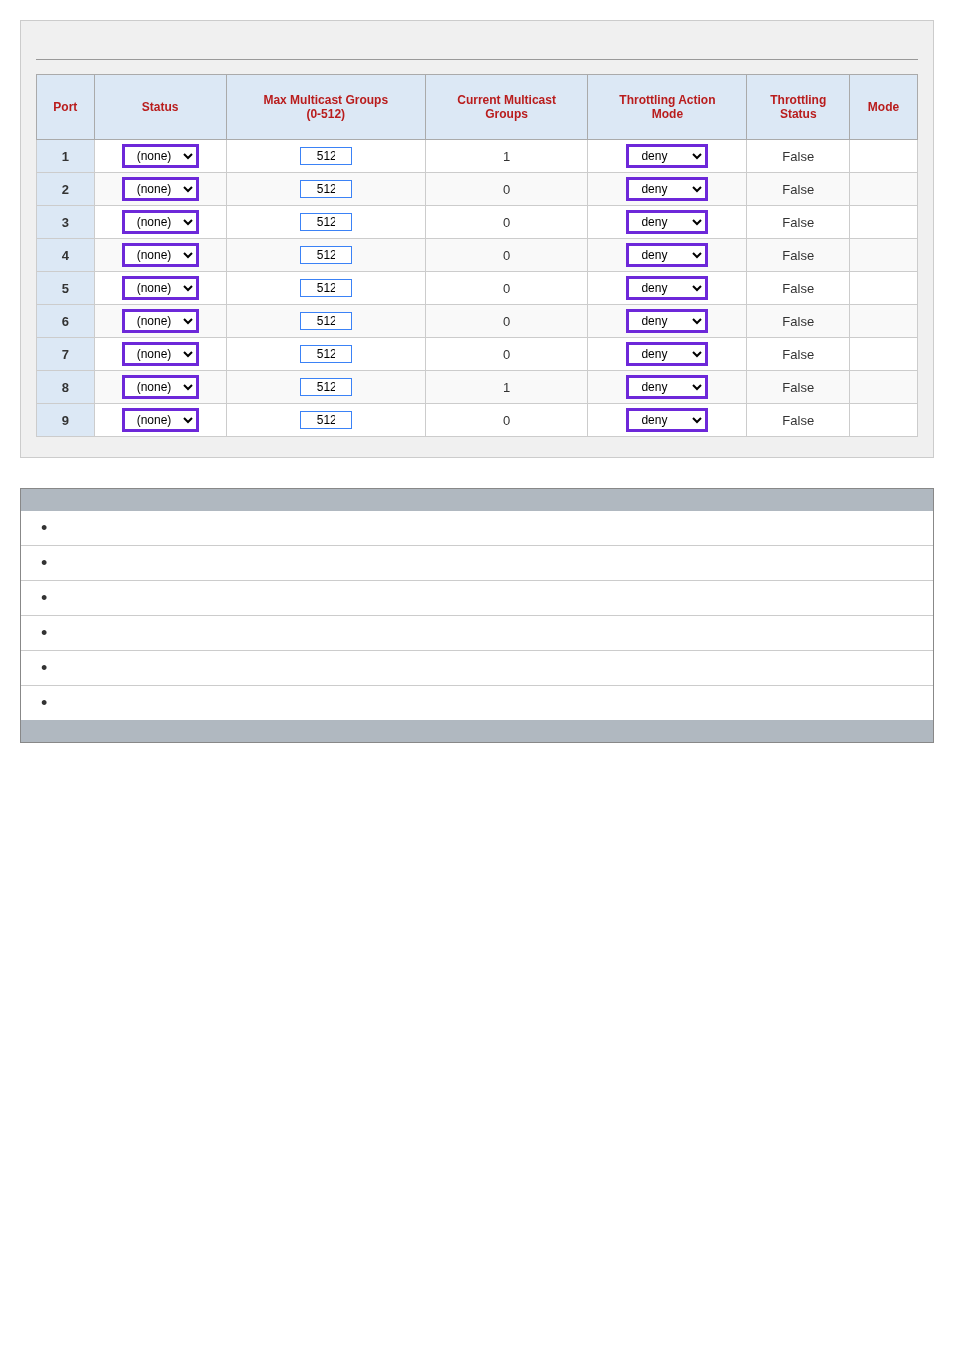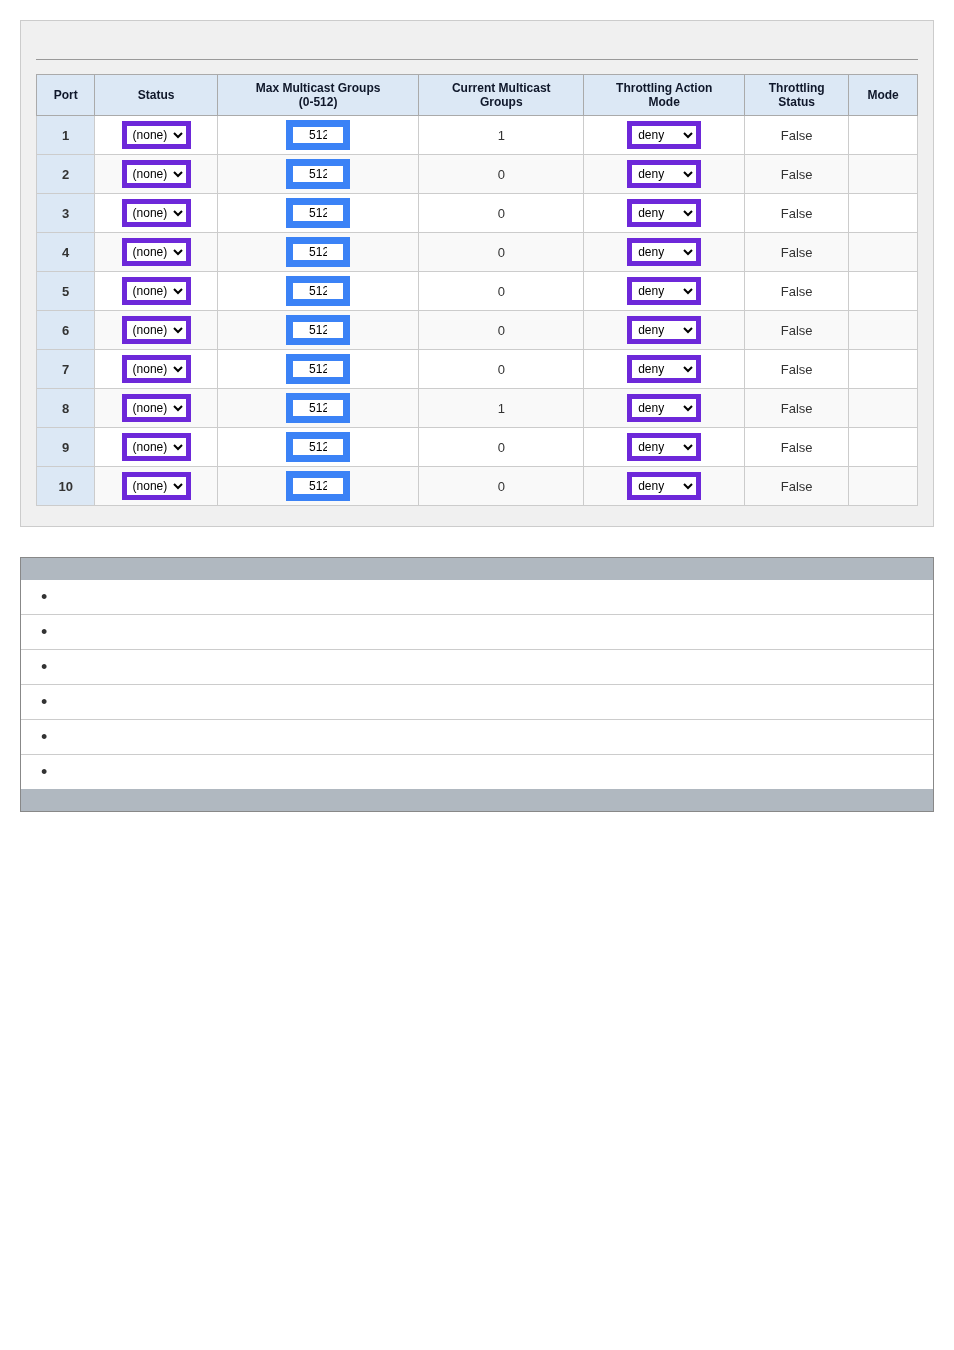--- a/index.html
+++ b/index.html
@@ -40,25 +40,25 @@
 
     .config-table {
       width: 100%;
       border-collapse: collapse;
       background: #fff;
     }
 
     .config-table th {
       background: #dce8f5;
       border: 1px solid #aaa;
-      padding: 6px 8px;
+      padding: 18px 8px;
       text-align: center;
       font-weight: bold;
       font-size: 12px;
-      color: #0f172a;
+      color: #b91c1c;
     }
 
     .config-table td {
       border: 1px solid #ccc;
       padding: 4px 8px;
       text-align: center;
       background: #fff;
       font-size: 13px;
     }
 
@@ -69,30 +69,30 @@
 
     .config-table tr:nth-child(even) td {
       background: #f9f9f9;
     }
     .config-table tr:nth-child(even) td:first-child {
       background: #dce8f5;
     }
 
     .profile-select, .action-select {
       font-size: 12px;
-      padding: 1px 2px;
-      border: 5px solid #6d28d9;
+      padding: 1px 8px;
+      border: 3px solid #6d28d9;
       background: #fff;
     }
 
     .max-input {
-      width: 64px;
+      width: 52px;
       font-size: 12px;
       padding: 1px 16px;
-      border: 7px solid #3b82f6;
+      border: 1px solid #3b82f6;
       text-align: center;
     }
 
     
     .notes-section {
       margin-top: 10px;
       border: 1px solid #888;
     }
 
     .notes-header {
@@ -230,29 +230,20 @@
           </tr>
           <tr>
             <td>9</td>
             <td><select class="profile-select"><option value="(none)">(none)</option></select></td>
             <td><input type="text" class="max-input" value="512" style=""></td>
             <td>0</td>
             <td><select class="action-select"><option value="deny">deny</option><option value="replace">replace</option></select></td>
             <td>False</td>
             <td></td>
           </tr>
-          <tr>
-            <td>10</td>
-            <td><select class="profile-select"><option value="(none)">(none)</option></select></td>
-            <td><input type="text" class="max-input" value="512" style=""></td>
-            <td>0</td>
-            <td><select class="action-select"><option value="deny">deny</option><option value="replace">replace</option></select></td>
-            <td>False</td>
-            <td></td>
-          </tr>
         </tbody>
     </table>
   </div>
 
   <div class="notes-section">
     <div class="notes-header"></div>
     <div class="notes-body" id="notes-body">
     <div class="note-item">
           <span class="bullet">•</span>
           <span class="note-text"></span>

